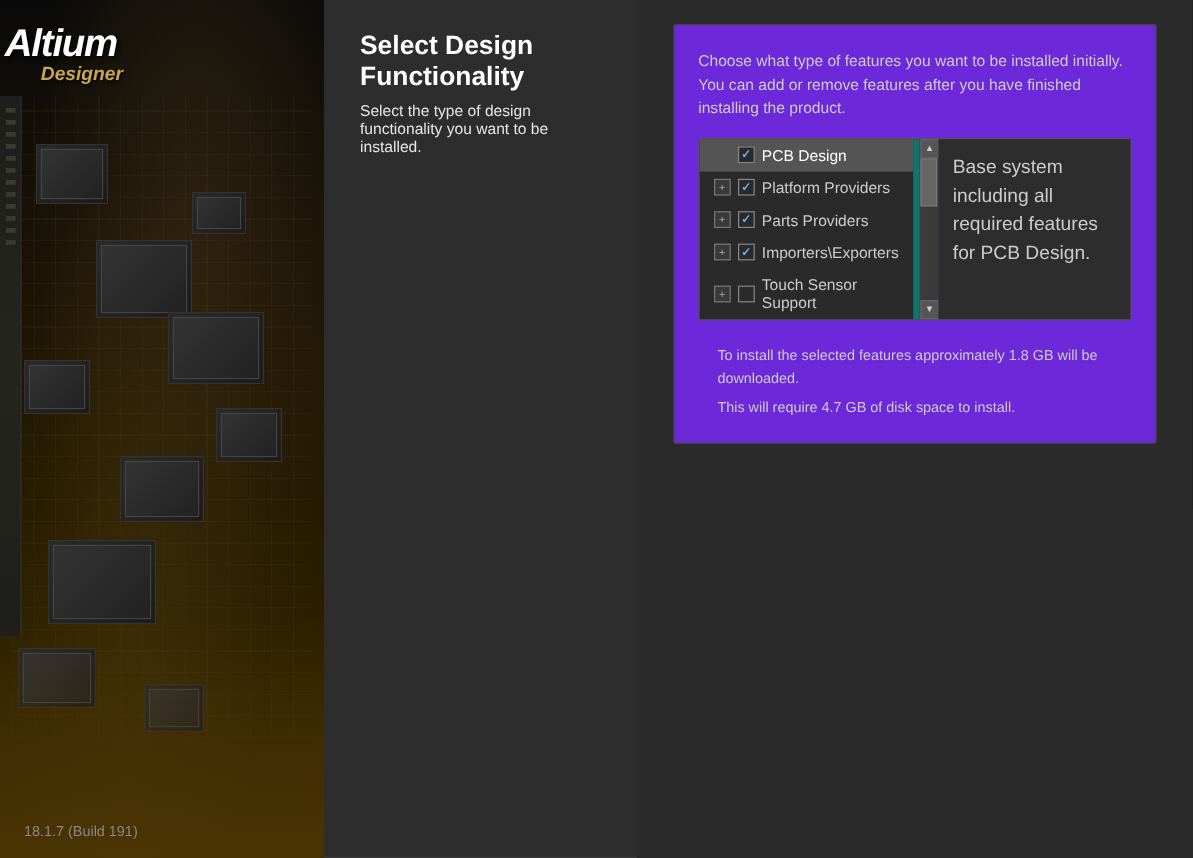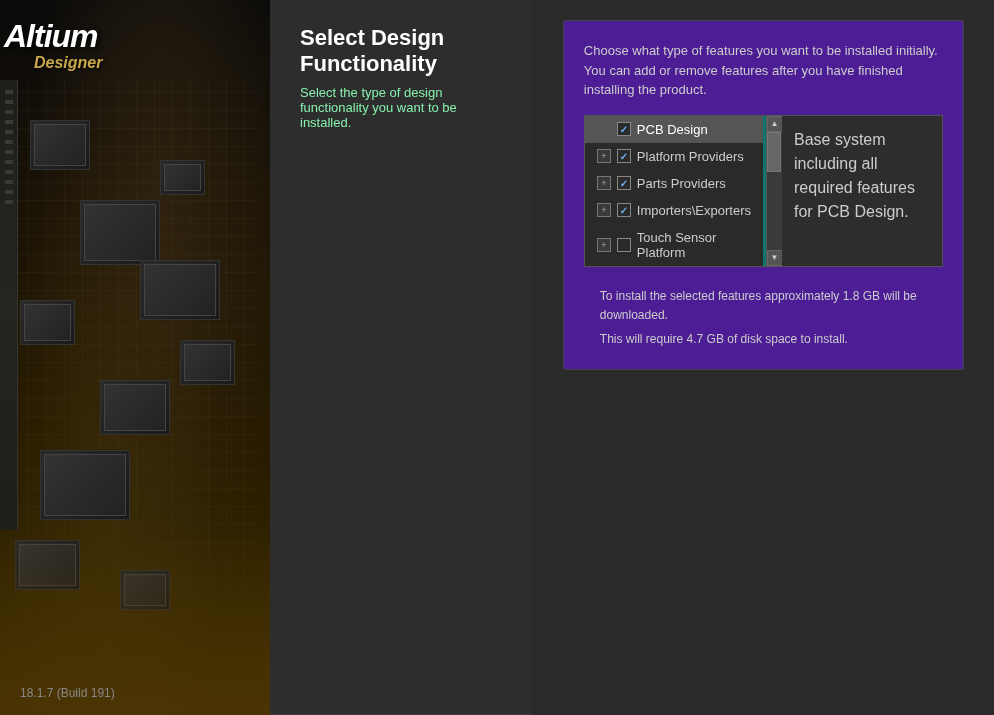--- a/index.html
+++ b/index.html
@@ -102,34 +102,34 @@
       border-bottom: 1px solid #3a3a3a;
     }
     .header-title {
       font-size: 22px;
       font-weight: 700;
       color: #ffffff;
       margin-bottom: 8px;
     }
     .header-subtitle {
       font-size: 13px;
-      color: #86efac;
+      color: #e5e5e5;
     }
 
     
     .content {
       flex: 1;
       padding: 20px 30px;
       display: flex;
       flex-direction: column;
       gap: 15px;
     }
 
     .content-section {
-      background: #4c1d95;
+      background: #6d28d9;
       border: 1px solid #444;
       border-radius: 2px;
       padding: 20px;
     }
 
     .instruction-text {
       font-size: 13px;
       color: #cccccc;
       line-height: 1.5;
       margin-bottom: 15px;
@@ -138,21 +138,21 @@
     
     .features-container {
       display: flex;
       gap: 0;
       border: 1px solid #555;
     }
 
     .features-list {
       flex: 1;
       background: #2a2a2a;
-      border-right: 3px solid #0f766e;
+      border-right: 5px solid #0f766e;
       position: relative;
     }
 
     .scrollbar-track {
       width: 16px;
       background: #3a3a3a;
       display: flex;
       flex-direction: column;
       align-items: center;
       border-left: 1px solid #555;
@@ -370,21 +370,21 @@
 
           <div class="feature-item">
             <div class="expand-btn">+</div>
             <div class="checkbox checked"></div>
             <span class="feature-label">Importers\Exporters</span>
           </div>
 
           <div class="feature-item">
             <div class="expand-btn">+</div>
             <div class="checkbox unchecked"></div>
-            <span class="feature-label">Touch Sensor Platform</span>
+            <span class="feature-label">Touch Sensor Support</span>
           </div>
 
         </div>
 
         <div class="scrollbar-track">
           <div class="scrollbar-btn">▲</div>
           <div class="scrollbar-track-inner">
             <div class="scrollbar-thumb"></div>
           </div>
           <div class="scrollbar-btn">▼</div>

